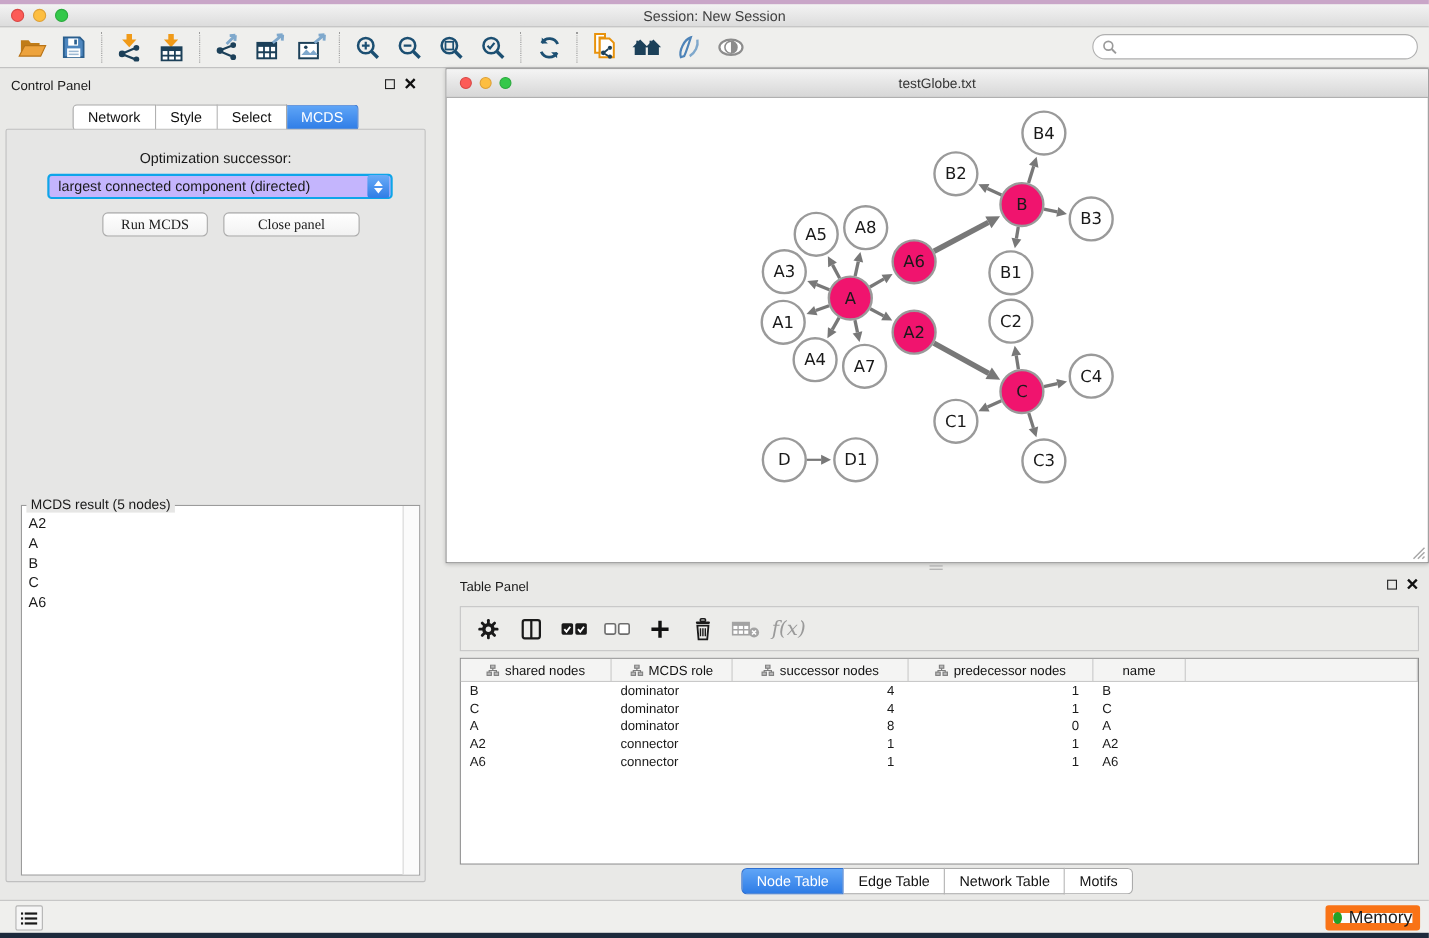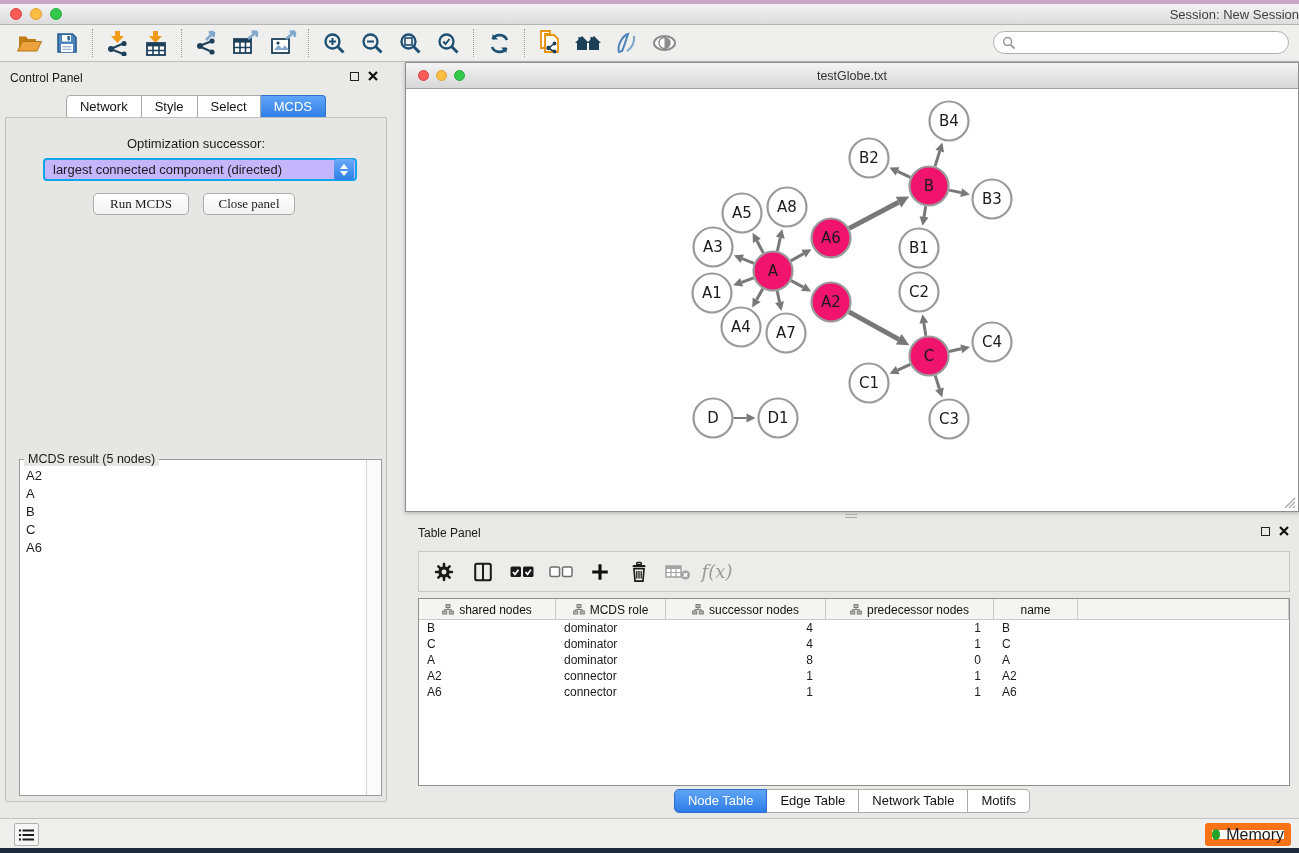--- a/index.html
+++ b/index.html
@@ -4,21 +4,21 @@
 <style>
   * { margin:0; padding:0; box-sizing:border-box; }
   html,body { width:1299px; height:853px; }
   body { font-family:"Liberation Sans",sans-serif; background:#e9e9e7; position:relative; overflow:hidden; color:#1a1a1a; }
 
   .abs { position:absolute; }
 
   
   #desktop-top { left:0; top:0; width:1299px; height:4px; background:#c9a6c8; }
   #titlebar { left:0; top:4px; width:1299px; height:21px; background:linear-gradient(#f3f3f3,#dcdcdc); border-bottom:1px solid #b4b4b4; }
-  #titlebar .title { width:100%; text-align:right; font-size:13px; color:#404040; line-height:21px; }
+  #titlebar .title { width:100%; text-align:center; font-size:13px; color:#404040; line-height:21px; }
   .lights { position:absolute; top:4px; left:10px; display:flex; gap:8px; }
   .light { width:12px; height:12px; border-radius:50%; }
   .light.r { background:#fc5b57; border:1px solid #d84744; }
   .light.y { background:#fdbe41; border:1px solid #dda037; }
   .light.g { background:#34c84a; border:1px solid #2aa93d; }
 
   #toolbar { left:0; top:25px; width:1299px; height:37px; background:#efefed; border-bottom:1px solid #bdbdbd; display:flex; align-items:center; padding-left:10px; }
   .tbtn { width:38px; height:32px; display:flex; align-items:center; justify-content:center; }
   .tsep { width:1px; height:28px; border-left:1px dotted #9b9b9b; margin:0 6px; }
   #search-wrap { position:absolute; right:10px; top:6px; width:296px; height:23px; background:#fff; border:1px solid #b0b0b0; border-radius:12px; display:flex; align-items:center; padding-left:8px; }
@@ -45,21 +45,21 @@
   .cp-tab.sel { background:linear-gradient(#5fa5f7,#2e7ce6); border-color:#2e6fd0; color:#fff; }
   #cp-body { left:5px; top:55px; width:382px; height:685px; background:#e6e6e5; border:1px solid #c0c0c0; border-radius:2px; }
   #opt-label { width:100%; text-align:center; top:18px; font-size:13px; position:absolute; }
   #criterion { left:37px; top:40px; width:314px; height:23px; background:#c4b5fd; border:2px solid #0ea5e9; border-radius:4px; display:flex; align-items:center; }
   #criterion .val { flex:1; font-size:13px; padding-left:8px; white-space:nowrap; }
   #criterion .stepper { width:20px; height:21px; border-radius:3px; background:linear-gradient(#6aacf8,#2f7de6); margin-right:1px; display:flex; flex-direction:column; align-items:center; justify-content:center; gap:2px; }
   .tri-up { width:0; height:0; border-left:4px solid transparent; border-right:4px solid transparent; border-bottom:5px solid #fff; }
   .tri-dn { width:0; height:0; border-left:4px solid transparent; border-right:4px solid transparent; border-top:5px solid #fff; }
   .mac-btn { position:absolute; height:22px; background:linear-gradient(#ffffff,#f2f2f2); border:1px solid #acacac; border-radius:5px; font-size:13px; display:flex; align-items:center; justify-content:center;font-family:Liberation Serif, serif; }
   #run-btn { left:87px; top:75px; width:96px; }
-  #close-btn { left:197px; top:75px; width:92px; }
+  #close-btn { left:197px; top:75px; width:124px; }
   #result-box { left:13px; top:341px; width:363px; height:337px; border:1px solid #9b9b9b; background:#fff; }
   #result-legend { position:absolute; top:-8px; left:4px; background:#e6e6e5; padding:0 4px; font-size:12.5px; }
   #result-list { position:absolute; left:1px; top:6px; width:346px; height:328px; overflow:hidden; }
   .result-item { font-size:13px; padding:1.5px 0 1.5px 5px; }
   #result-scroll { position:absolute; right:0; top:0; width:15px; height:100%; background:#fbfbfb; border-left:1px solid #d8d8d8; }
 
   
   #net-window { left:405px; top:62px; width:894px; height:450px; background:#fff; border:1px solid #8f8f8f; box-shadow:0 1px 4px rgba(0,0,0,.25); }
   #net-titlebar { position:absolute; left:0; top:0; width:100%; height:26px; background:linear-gradient(#f4f4f4,#d7d7d7); border-bottom:1px solid #9f9f9f; }
   #net-titlebar .title { text-align:center; font-size:12.5px; color:#333; line-height:26px; }

